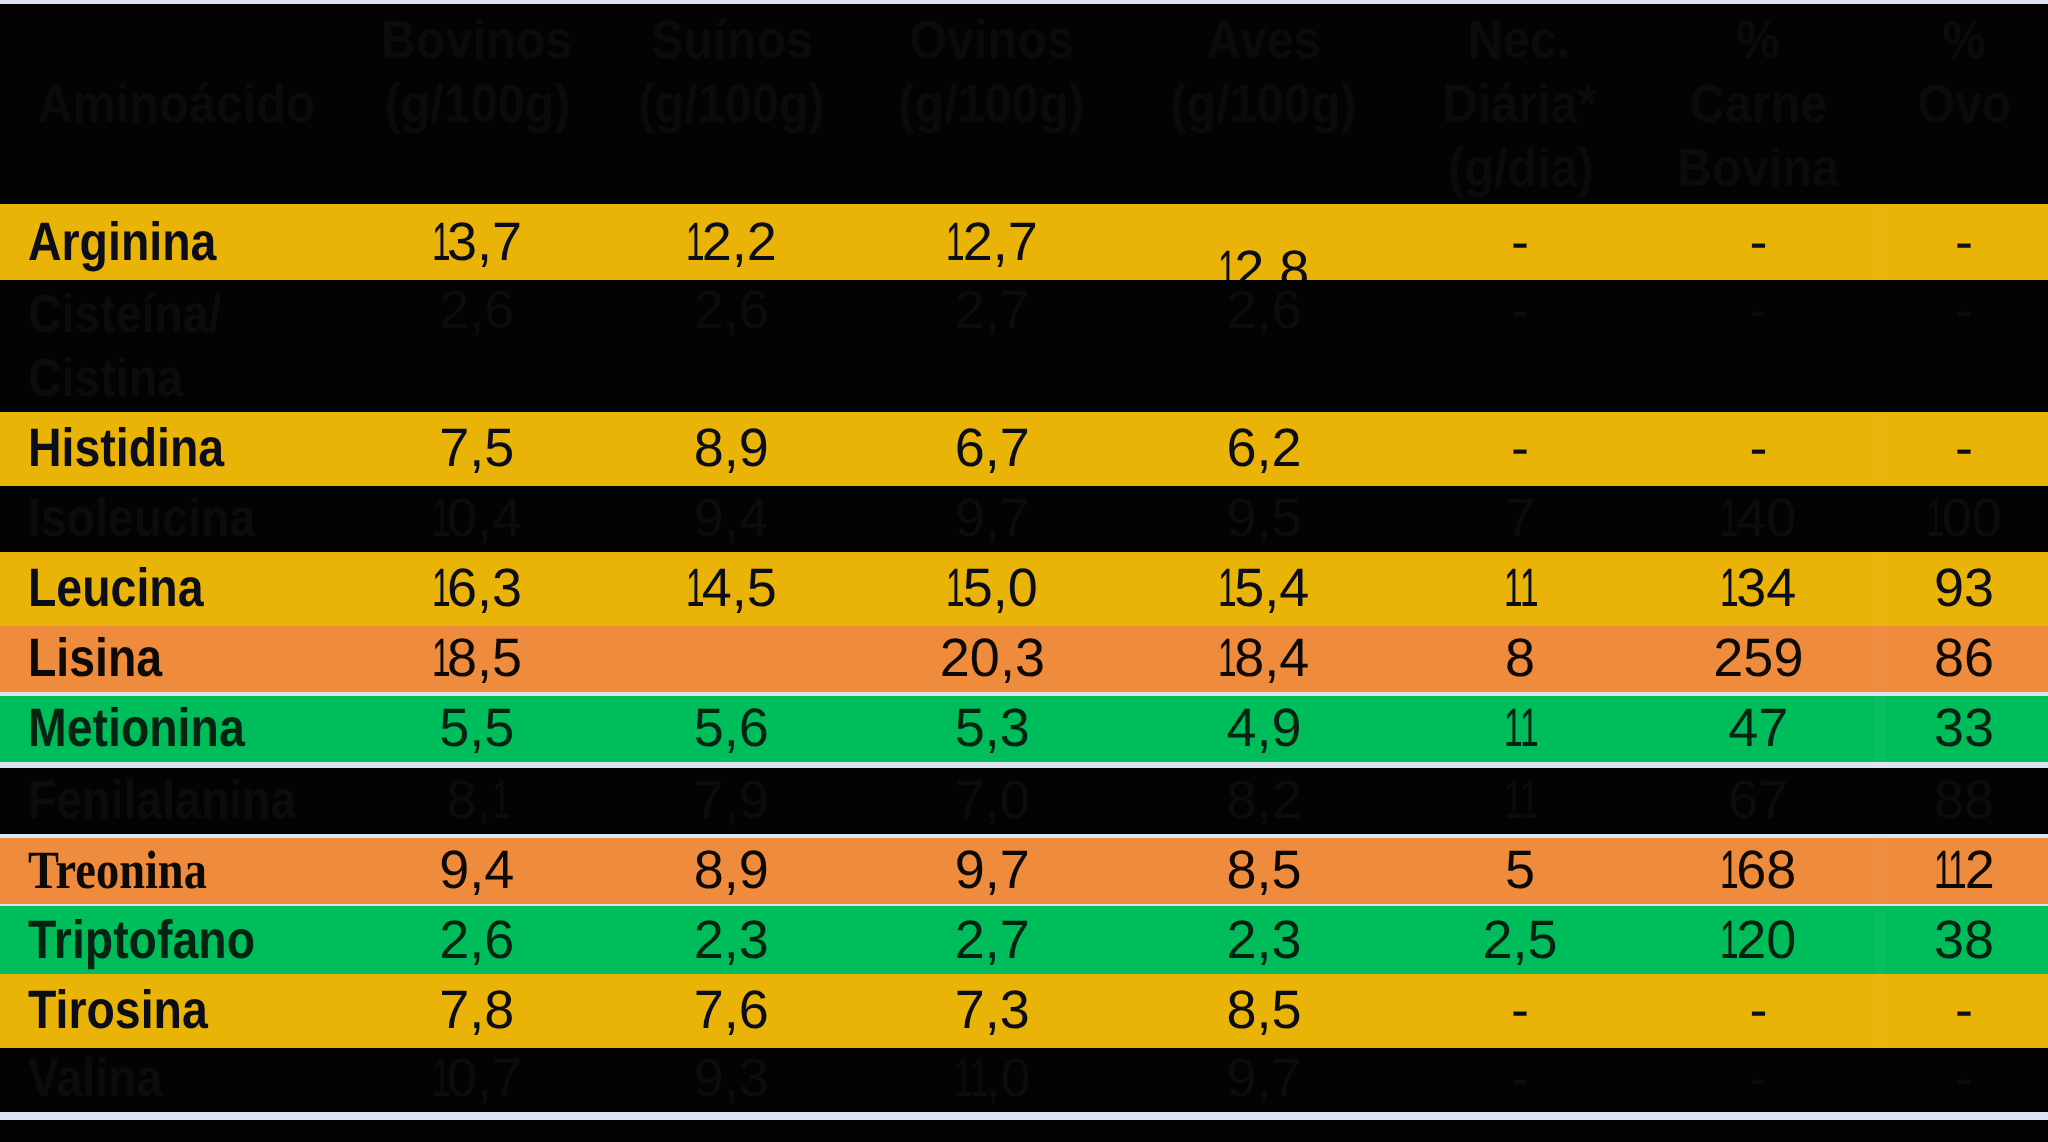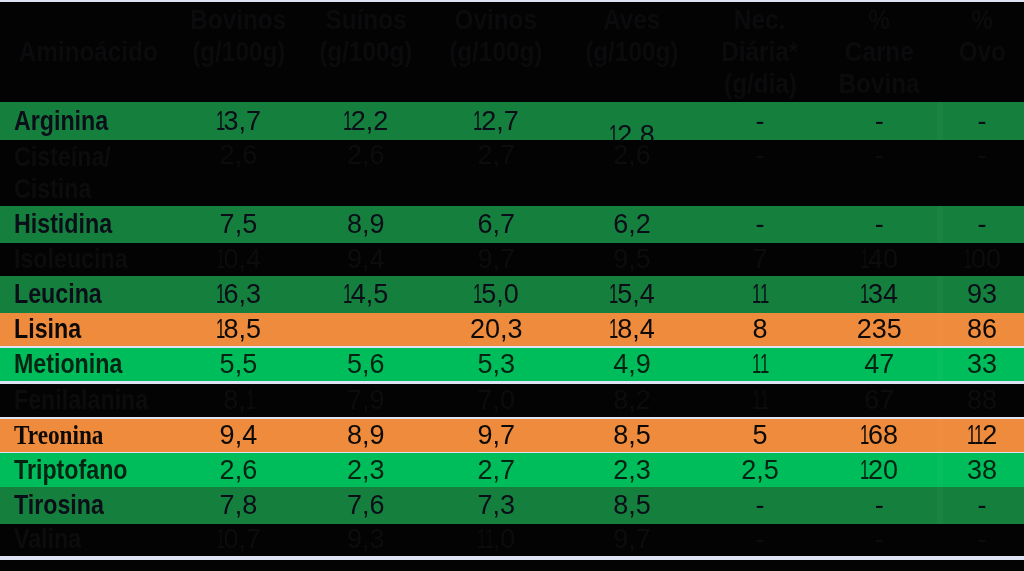--- a/index.html
+++ b/index.html
@@ -13,21 +13,21 @@
   #footer{position:absolute;left:0;top:559.5px;width:1024px;height:11.5px;background:#030303;}
   .row{position:absolute;left:0;width:1024px;}
   .cellbox{box-sizing:border-box;position:absolute;top:0;bottom:0;display:flex;align-items:center;}
   .namecell{
     text-align:left;padding-left:14px;font-weight:bold;font-size:27px;
   }
   .namecell span{display:inline-block;transform:scaleX(0.86);transform-origin:left center;}
   .valcell{text-align:center;font-size:27px;justify-content:center;}
   .valcell span{display:inline-block;white-space:nowrap;}
   .valcell span .one{display:inline-block;transform:scaleX(0.62);transform-origin:left center;margin-right:-7.2px;font-style:normal;}
-  .l-bg{background:#15803d;}
+  .l-bg{background:#eab308;}
   .d-bg{background:#030303;}
   .o-bg{background:#ef8b3c;}
   .g-bg{background:#00bd5b;}
   .l-fg{color:#0b0d18;}
   .d-fg{color:#0c0c0c;}
   .o-fg{color:#0d0a06;}
   .g-fg{color:#042312;}
   #header{position:absolute;left:0;top:2.4px;width:1024px;height:99.6px;background:#030303;}
   .hcol{position:absolute;top:1.6px;text-align:center;color:#0b0b0d;font-weight:bold;
         font-size:27px;line-height:32px;}
@@ -222,21 +222,21 @@
         <div class="cellbox valcell" style="left: 421.2px; width: 150px;">
           <span>20,3</span>
         </div>
         <div class="cellbox valcell" style="left: 557px; width: 150px;">
           <span><i class="one" style="font-style: normal;">1</i>8,4</span>
         </div>
         <div class="cellbox valcell" style="left: 685px; width: 150px;">
           <span>8</span>
         </div>
         <div class="cellbox valcell" style="left: 804.2px; width: 150px;">
-          <span>235</span>
+          <span>259</span>
         </div>
         <div class="cellbox valcell" style="left: 907px; width: 150px;">
           <span>86</span>
         </div>
       </div>
       <div class="row g-bg g-fg" style="top: 348px; height: 33.4px;">
         <div class="vsep"></div>
         <div class="cellbox namecell" style="left: 0px; width: 180px;">
           <span>Metionina</span>
         </div>

